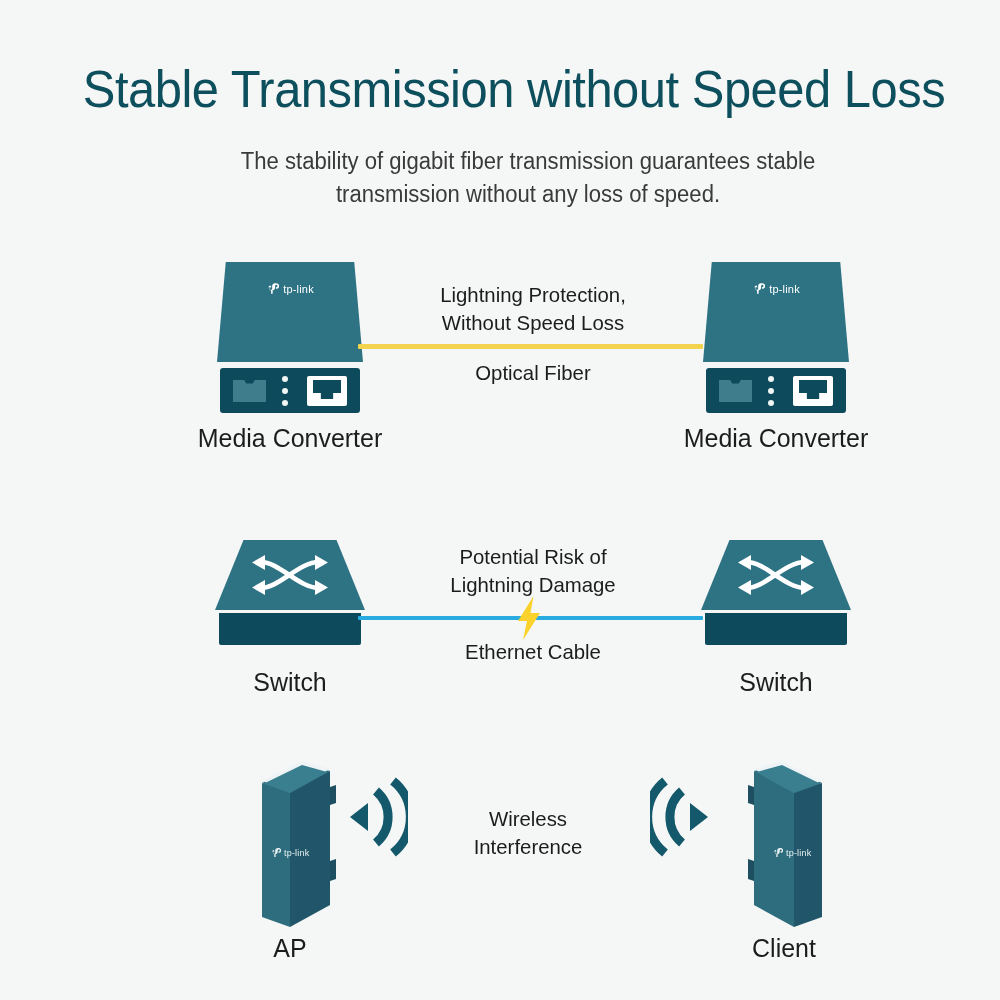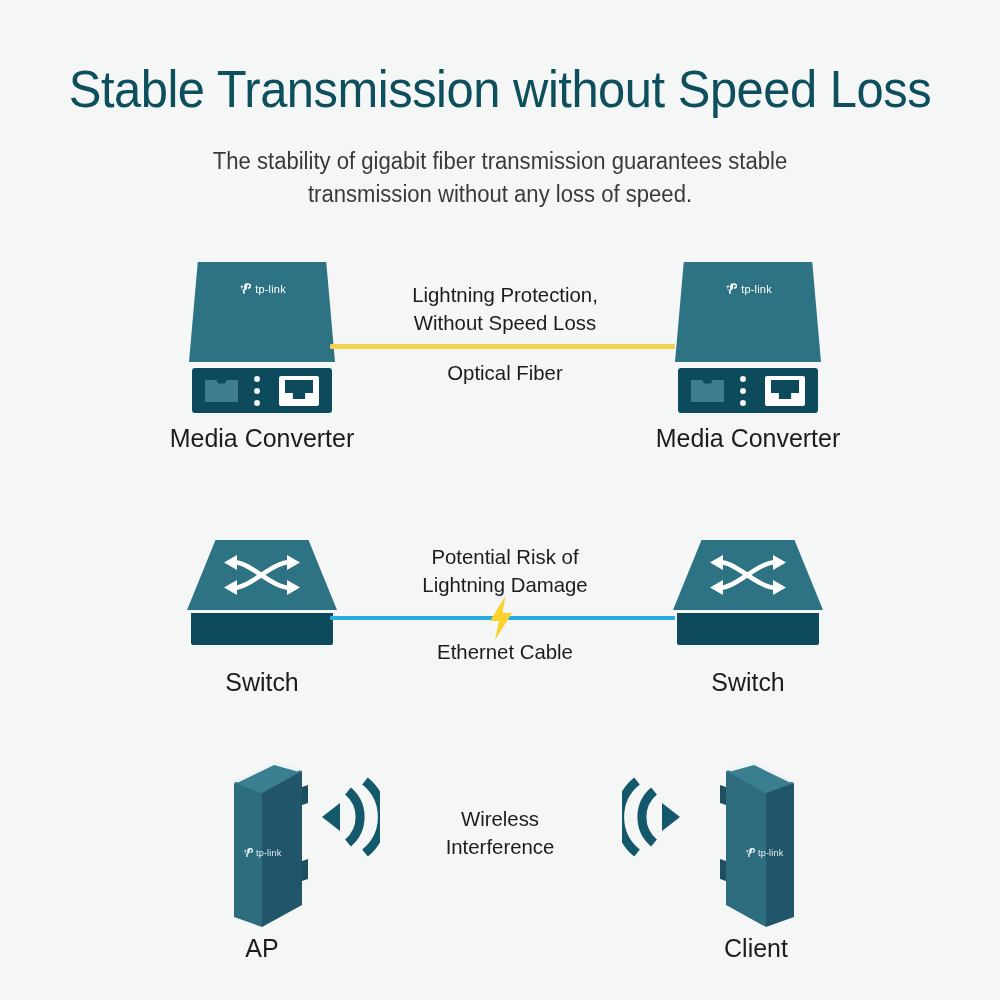--- a/index.html
+++ b/index.html
@@ -3,21 +3,21 @@
 <meta charset="utf-8">
 <style>
   html,body{margin:0;padding:0;}
   body{
     width:1000px;height:1000px;
     background:#f5f6f6;
     font-family:"Liberation Sans",sans-serif;
     overflow:hidden;
     position:relative;
   }
-  .stage{position:absolute;inset:0;}
+  .stage{position:absolute;inset:0;margin-left:28px;}
 
   
   .title{
     position:absolute;left:0;right:0;top:62px;
     text-align:center;
     font-size:52px;
     line-height:1.05;
     letter-spacing:-0.5px;
     color:#0d4f5c;
     font-weight:400;

